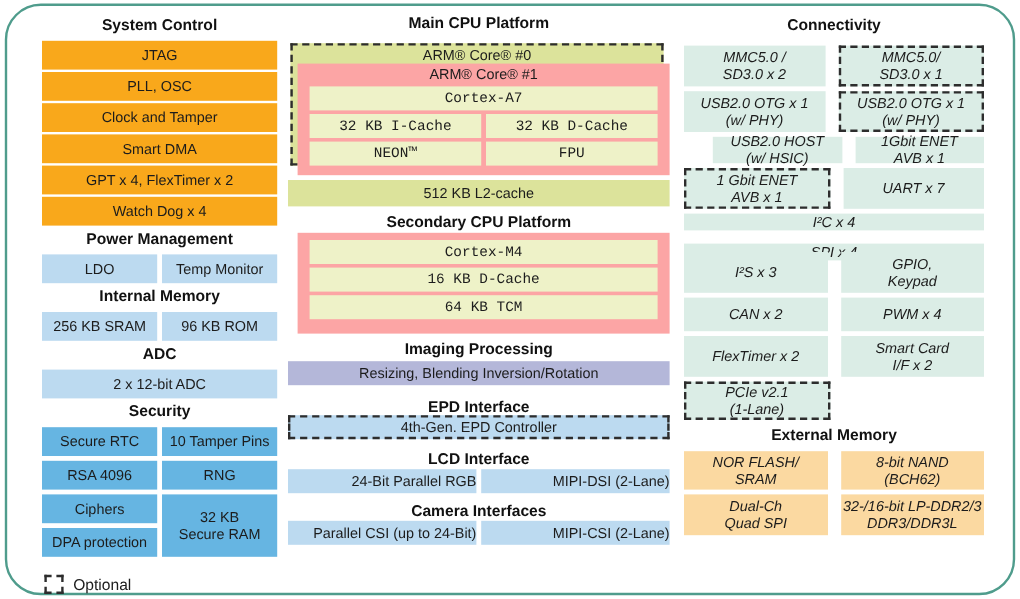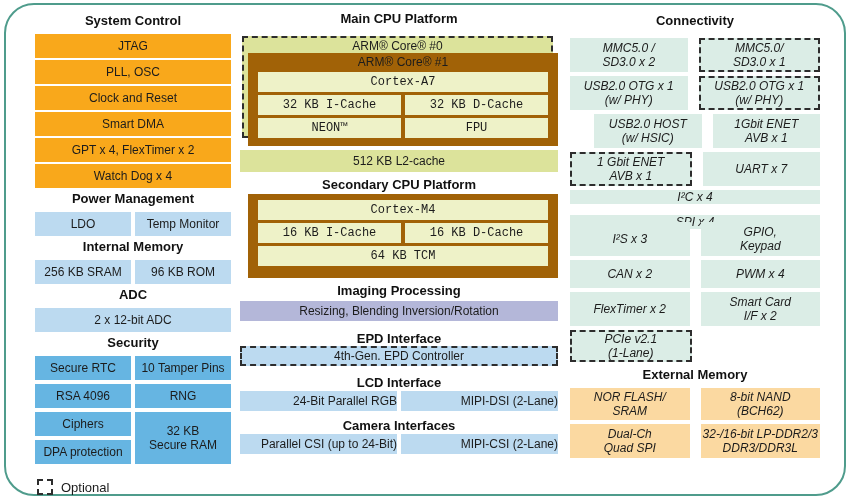--- a/index.html
+++ b/index.html
@@ -23,21 +23,21 @@
   .seccell{background:#66B5E2;display:flex;align-items:center;justify-content:center;
            font-size:12px;text-align:center;white-space:pre-line;line-height:14px;}
   .legend{display:flex;align-items:center;gap:8px;margin-top:15px;font-size:13px;padding-left:2px;}
   .legend-box{width:12px;height:12px;border:2px dashed #2d2d2d;display:inline-block;}
   
   .mid-hd{position:absolute;left:0;right:0;text-align:center;font-weight:bold;
           font-size:13px;height:18px;line-height:18px;color:#111;}
   .cpu0{position:absolute;left:2px;right:5px;top:26px;height:102px;background:#DCE39B;
         border:2px dashed #2d2d2d;z-index:1;box-sizing:border-box;}
   .cpu0-label{height:16px;line-height:16px;text-align:center;font-size:12px;}
-  .cpubox{position:absolute;left:8px;right:0;background:#a16207;z-index:2;
+  .cpubox{position:absolute;left:8px;right:0;background:#fca5a5;z-index:2;
           box-sizing:border-box;padding:0 10px;}
   .cpu1{top:43px;height:93px;padding-top:0;}
   .cpu1-label{height:19px;line-height:19px;text-align:center;font-size:12px;}
   .cpu2{top:184px;height:84px;padding-top:6px;}
   .gbar{height:20px;line-height:20px;background:#EEF2C8;text-align:center;
         font-size:12px;margin-bottom:3px;font-family:Liberation Mono, monospace;}
   .gbar-row{display:flex;gap:4px;margin-bottom:3px;}
   .gbar-row .gbar{flex:1;margin-bottom:0;}
   .olive-bar{position:absolute;left:0;right:0;top:140px;height:22px;background:#DCE39B;
              text-align:center;line-height:22px;font-size:12px;}
@@ -60,21 +60,21 @@
 </head>
 <body>
 
 <div class="canvas">
   <div class="frame"></div>
 
   <div class="col col-left">
     <div class="hd">System Control</div>
     <div class="blk orange">JTAG</div>
     <div class="blk orange">PLL, OSC</div>
-    <div class="blk orange">Clock and Reset</div>
+    <div class="blk orange">Clock and Tamper</div>
     <div class="blk orange">Smart DMA</div>
     <div class="blk orange">GPT x 4, FlexTimer x 2</div>
     <div class="blk orange">Watch Dog x 4</div>
 
     <div class="hd">Power Management</div>
     <div class="row2">
       <div class="blk lblue">LDO</div>
       <div class="blk lblue">Temp Monitor</div>
     </div>
 
@@ -124,21 +124,20 @@
         <div class="gbar">FPU</div>
       </div>
     </div>
 
     <div class="olive-bar">512 KB L2-cache</div>
 
     <div class="mid-hd" style="top:166px;">Secondary CPU Platform</div>
     <div class="cpubox cpu2">
       <div class="gbar">Cortex-M4</div>
       <div class="gbar-row">
-        <div class="gbar">16 KB I-Cache</div>
         <div class="gbar">16 KB D-Cache</div>
       </div>
       <div class="gbar">64 KB TCM</div>
     </div>
 
     <div class="mid-hd" style="top:272px;">Imaging Processing</div>
     <div class="purple-bar">Resizing, Blending Inversion/Rotation</div>
 
     <div class="mid-hd" style="top:320px;">EPD Interface</div>
     <div class="epd-bar">4th-Gen. EPD Controller</div>
@@ -164,21 +163,21 @@
 SD3.0 x 2</div>
       <div class="ccell dashed">MMC5.0/
 SD3.0 x 1</div>
     </div>
     <div class="crow" style="height:34px;">
       <div class="ccell">USB2.0 OTG x 1
 (w/ PHY)</div>
       <div class="ccell dashed">USB2.0 OTG x 1
 (w/ PHY)</div>
     </div>
-    <div class="crow" style="height:34px;margin-left:24px;">
+    <div class="crow" style="height:22px;margin-left:24px;">
       <div class="ccell">USB2.0 HOST
 (w/ HSIC)</div>
       <div class="ccell">1Gbit ENET
 AVB x 1</div>
     </div>
     <div class="crow" style="height:34px;">
       <div class="ccell dashed">1 Gbit ENET
 AVB x 1</div>
       <div class="ccell">UART x 7</div>
     </div>

